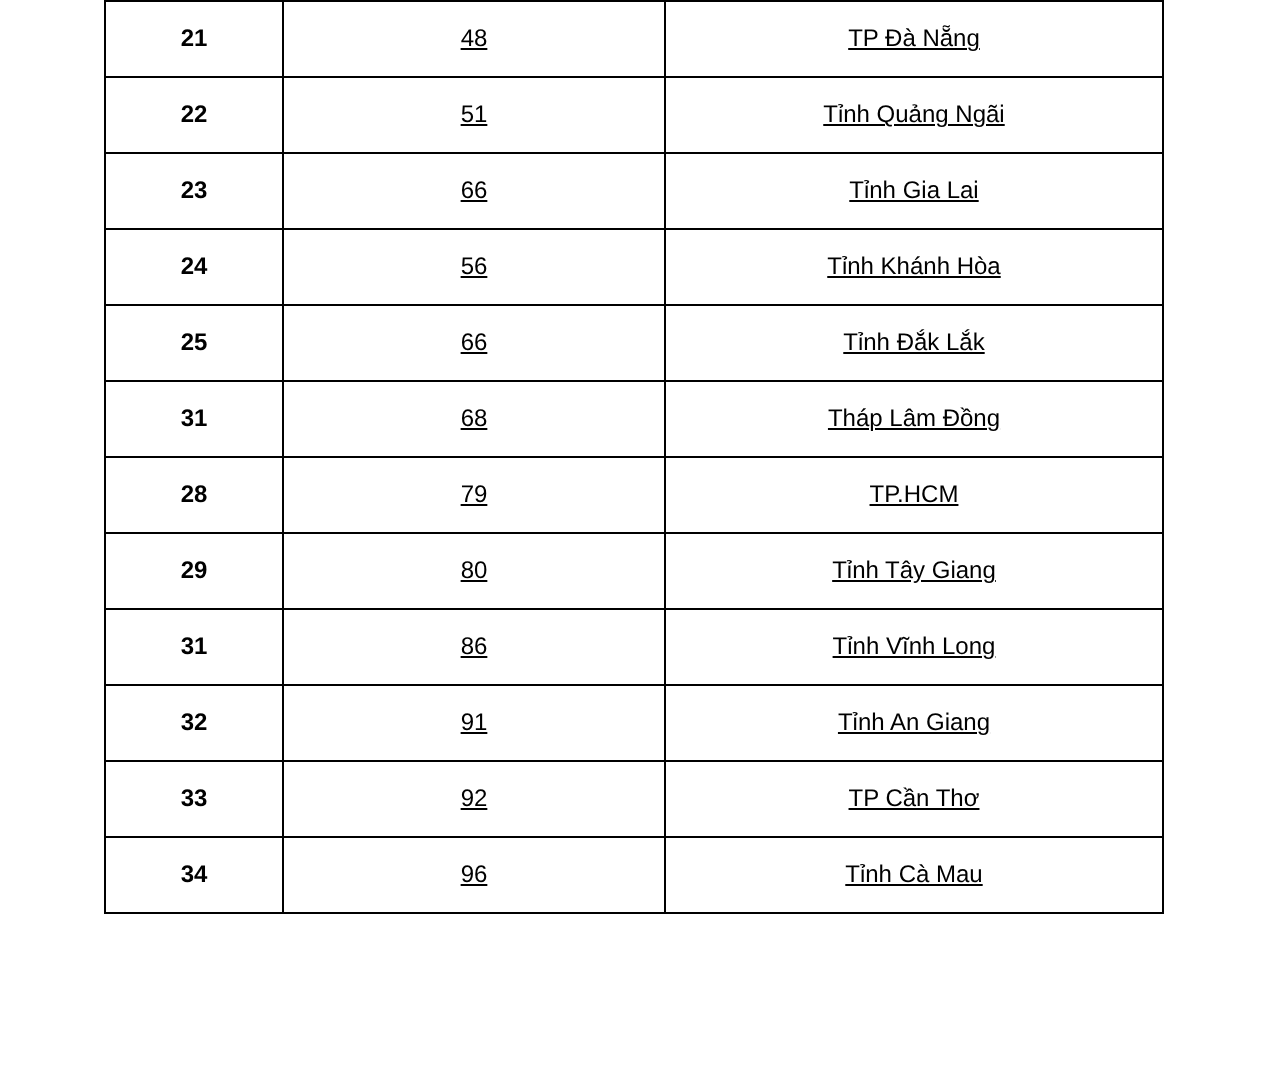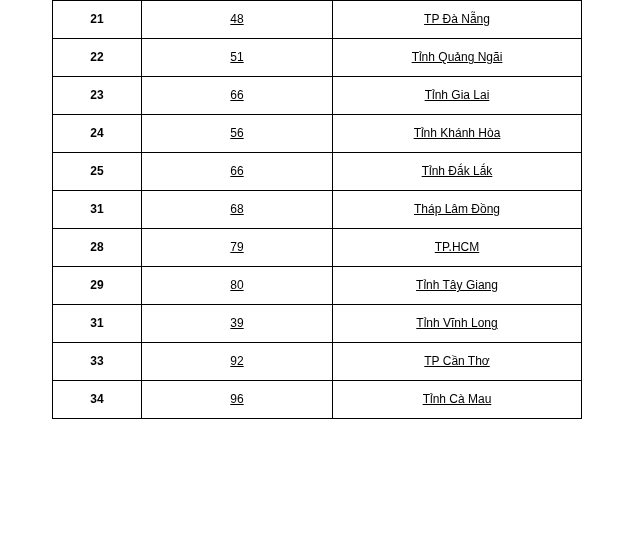--- a/index.html
+++ b/index.html
@@ -100,22 +100,27 @@
         <td class="cell-code">79</td>
         <td class="cell-name">TP.HCM</td>
       </tr>
       <tr>
         <td class="cell-index">29</td>
         <td class="cell-code">80</td>
         <td class="cell-name">Tỉnh Tây Giang</td>
       </tr>
       <tr>
         <td class="cell-index">31</td>
-        <td class="cell-code">39</td>
+        <td class="cell-code">86</td>
         <td class="cell-name">Tỉnh Vĩnh Long</td>
+      </tr>
+      <tr>
+        <td class="cell-index">32</td>
+        <td class="cell-code">91</td>
+        <td class="cell-name">Tỉnh An Giang</td>
       </tr>
       <tr>
         <td class="cell-index">33</td>
         <td class="cell-code">92</td>
         <td class="cell-name">TP Cần Thơ</td>
       </tr>
       <tr>
         <td class="cell-index">34</td>
         <td class="cell-code">96</td>
         <td class="cell-name">Tỉnh Cà Mau</td>

